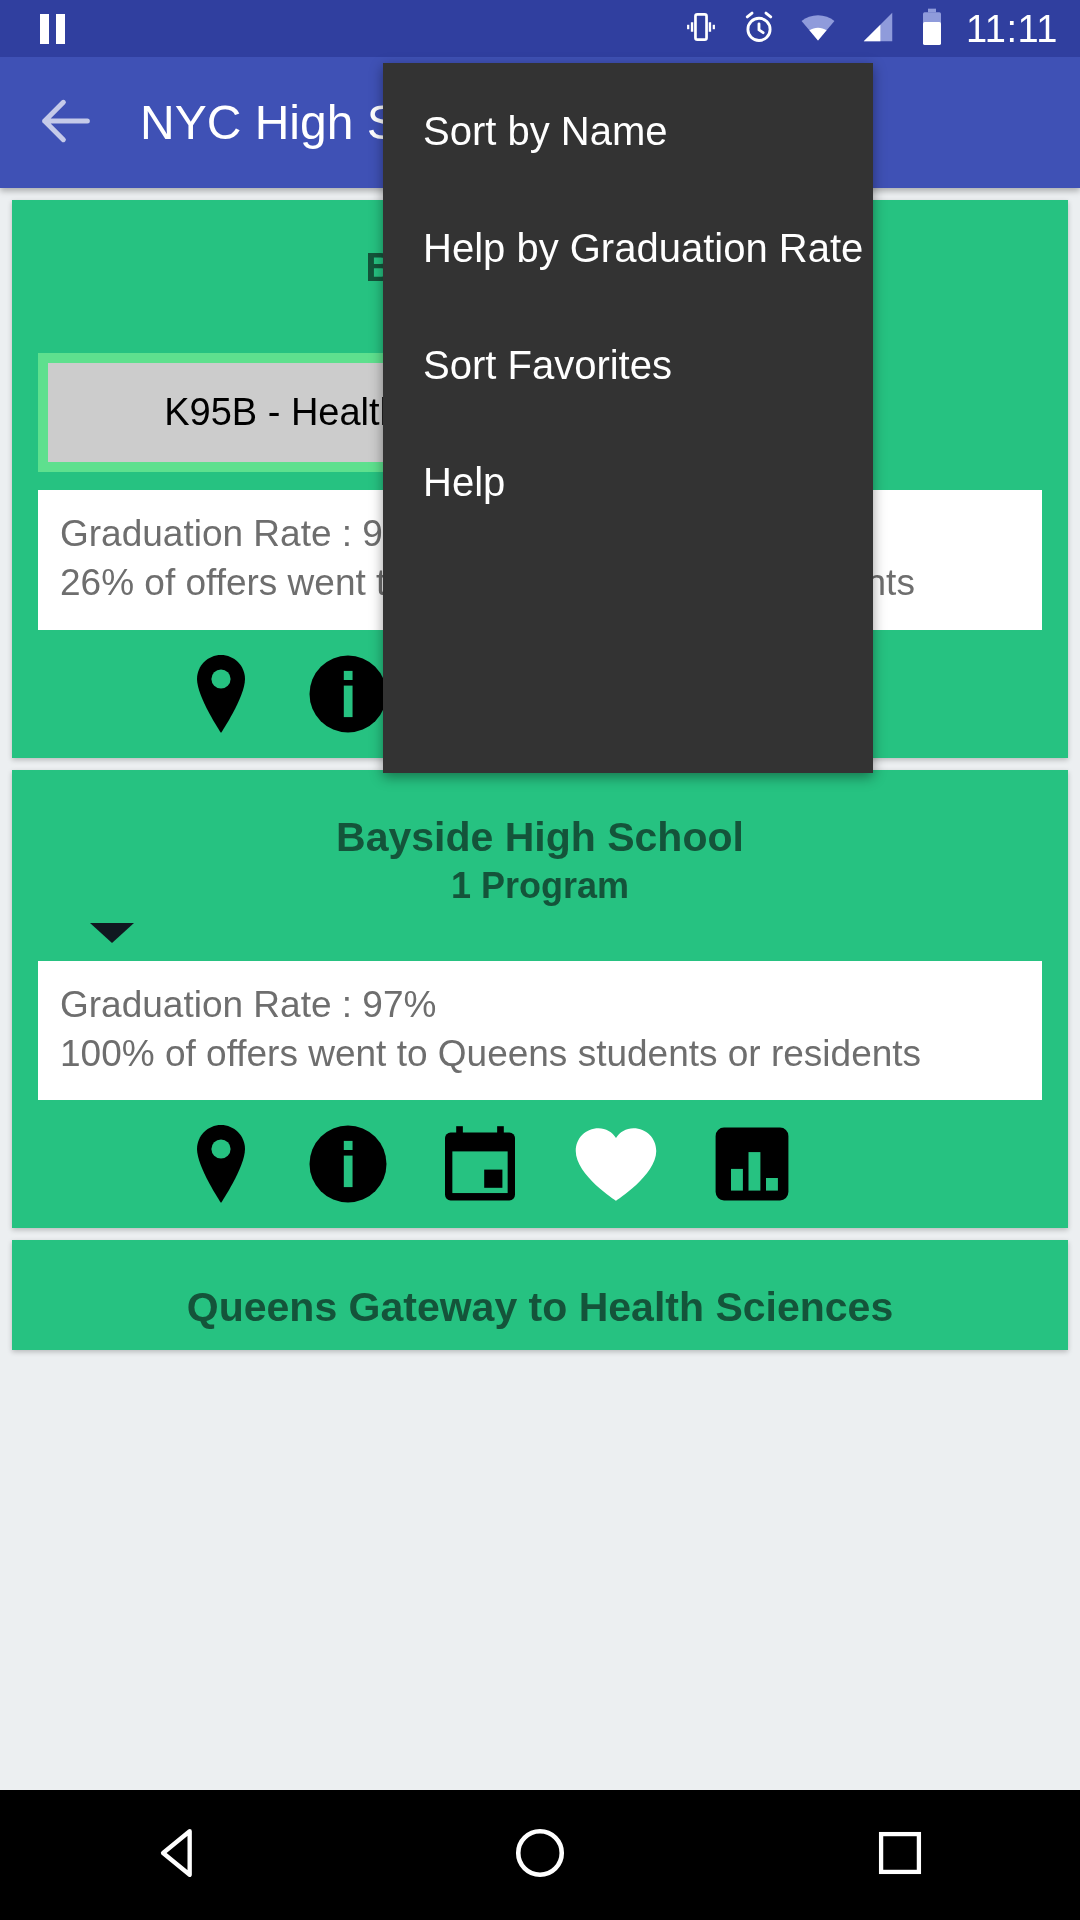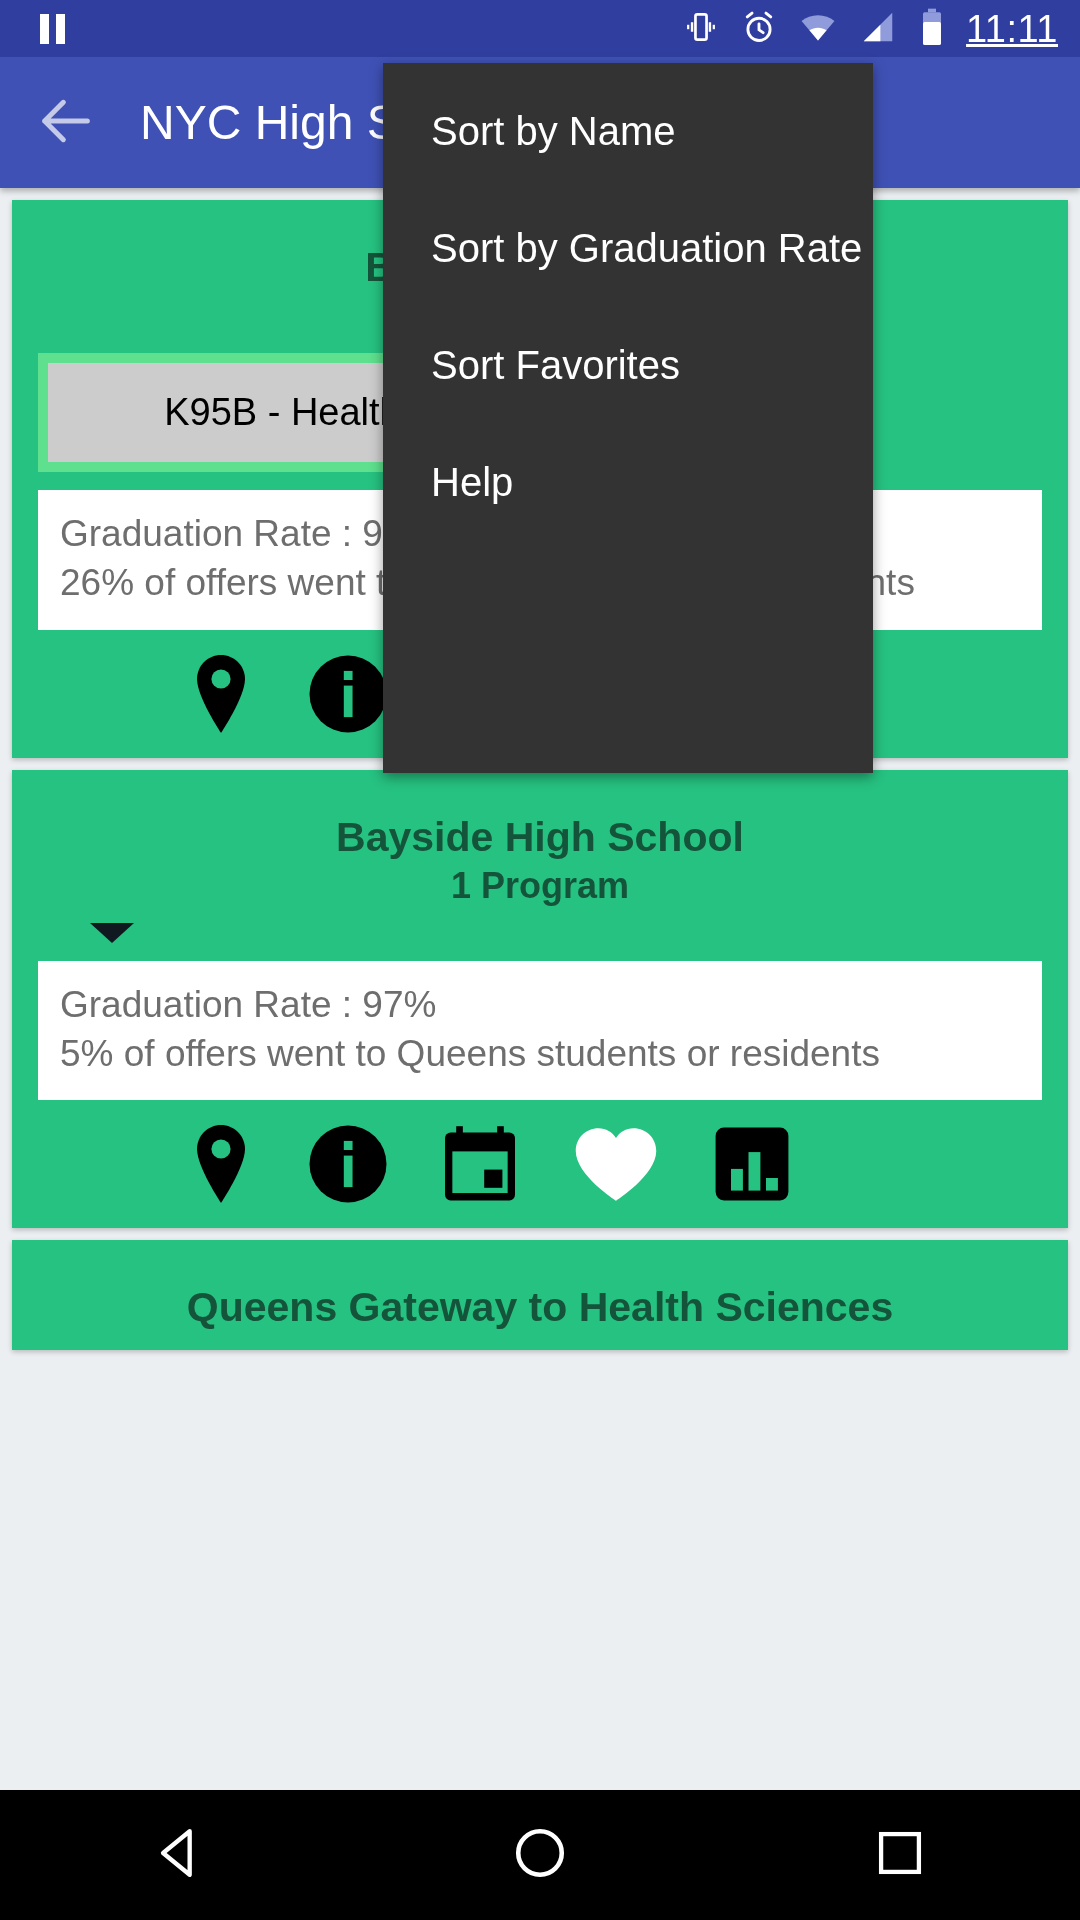--- a/index.html
+++ b/index.html
@@ -16,21 +16,21 @@
     position:absolute; top:0; left:0; width:1080px; height:57px;
     background:#303f9f;
     display:flex; align-items:center; justify-content:space-between;
     padding:0 22px 0 40px;
     z-index:5;
   }
   .sb-left { display:flex; align-items:center; }
   .sb-right { display:flex; align-items:center; gap:20px; }
   .pause-icon { display:flex; gap:7px; }
   .pause-icon i { display:block; width:9px; height:30px; background:#ffffff; }
-  .sb-time { color:#ffffff; font-size:38px; letter-spacing:0.5px; line-height:1;text-decoration:underline; }
+  .sb-time { color:#ffffff; font-size:38px; letter-spacing:0.5px; line-height:1; }
   .ic { display:block; }
 
   
   .appbar {
     position:absolute; top:57px; left:0; width:1080px; height:131px;
     background:#3f51b5;
     display:flex; align-items:center;
     z-index:4;
     box-shadow:0 3px 6px rgba(0,0,0,0.28);
   }
@@ -87,21 +87,22 @@
   
   .menu {
     position:absolute; top:63px; left:383px; width:490px; height:710px;
     background:#333333;
     z-index:10;
     box-shadow:0 4px 12px rgba(0,0,0,0.4);
     padding-top:10px;
   }
   .menu-item {
     height:117px; display:flex; align-items:center;
-    color:#ffffff; font-size:40px; white-space:nowrap;margin-left:48px;
+    padding-left:40px;
+    color:#ffffff; font-size:40px; white-space:nowrap;
   }
 
   
   .navbar {
     position:absolute; bottom:0; left:0; width:1080px; height:130px;
     background:#000000;
     display:flex; align-items:center; justify-content:space-around;
     z-index:6;
   }
   .nav-btn { width:180px; height:130px; display:flex; align-items:center; justify-content:center; }
@@ -206,21 +207,21 @@
     </div>
 
     <div class="card">
       <div class="card-title">Bayside High School</div>
       <div class="card-sub">1 Program</div>
       <div class="prog-wrap">
         <div class="caret"></div>
       </div>
       <div class="info-box">
         <div class="info-line">Graduation Rate : 97%</div>
-        <div class="info-line">5% of offers went to Queens students or residents</div>
+        <div class="info-line">100% of offers went to Queens students or residents</div>
       </div>
       <div class="icon-row">
         <span>
           <svg width="74" height="84" viewBox="0 0 24 28">
               <path d="M12 1C7.6 1 4 4.6 4 9c0 6 8 18 8 18s8-12 8-18c0-4.4-3.6-8-8-8z" fill="#000000"></path>
               <circle cx="12" cy="9" r="3.2" fill="#26c281"></circle>
             </svg>
         </span>
         <span>
           <svg width="84" height="84" viewBox="0 0 24 24">
@@ -258,21 +259,21 @@
       <div class="card-title">Queens Gateway to Health Sciences</div>
     </div>
 
   </div>
 
   <div class="menu">
     <div class="menu-item">
       <span>Sort by Name</span>
     </div>
     <div class="menu-item">
-      <span>Sort by Graduation Rate</span>
+      <span>Help by Graduation Rate</span>
     </div>
     <div class="menu-item">
       <span>Sort Favorites</span>
     </div>
     <div class="menu-item">
       <span>Help</span>
     </div>
   </div>
 
   <div class="navbar">

